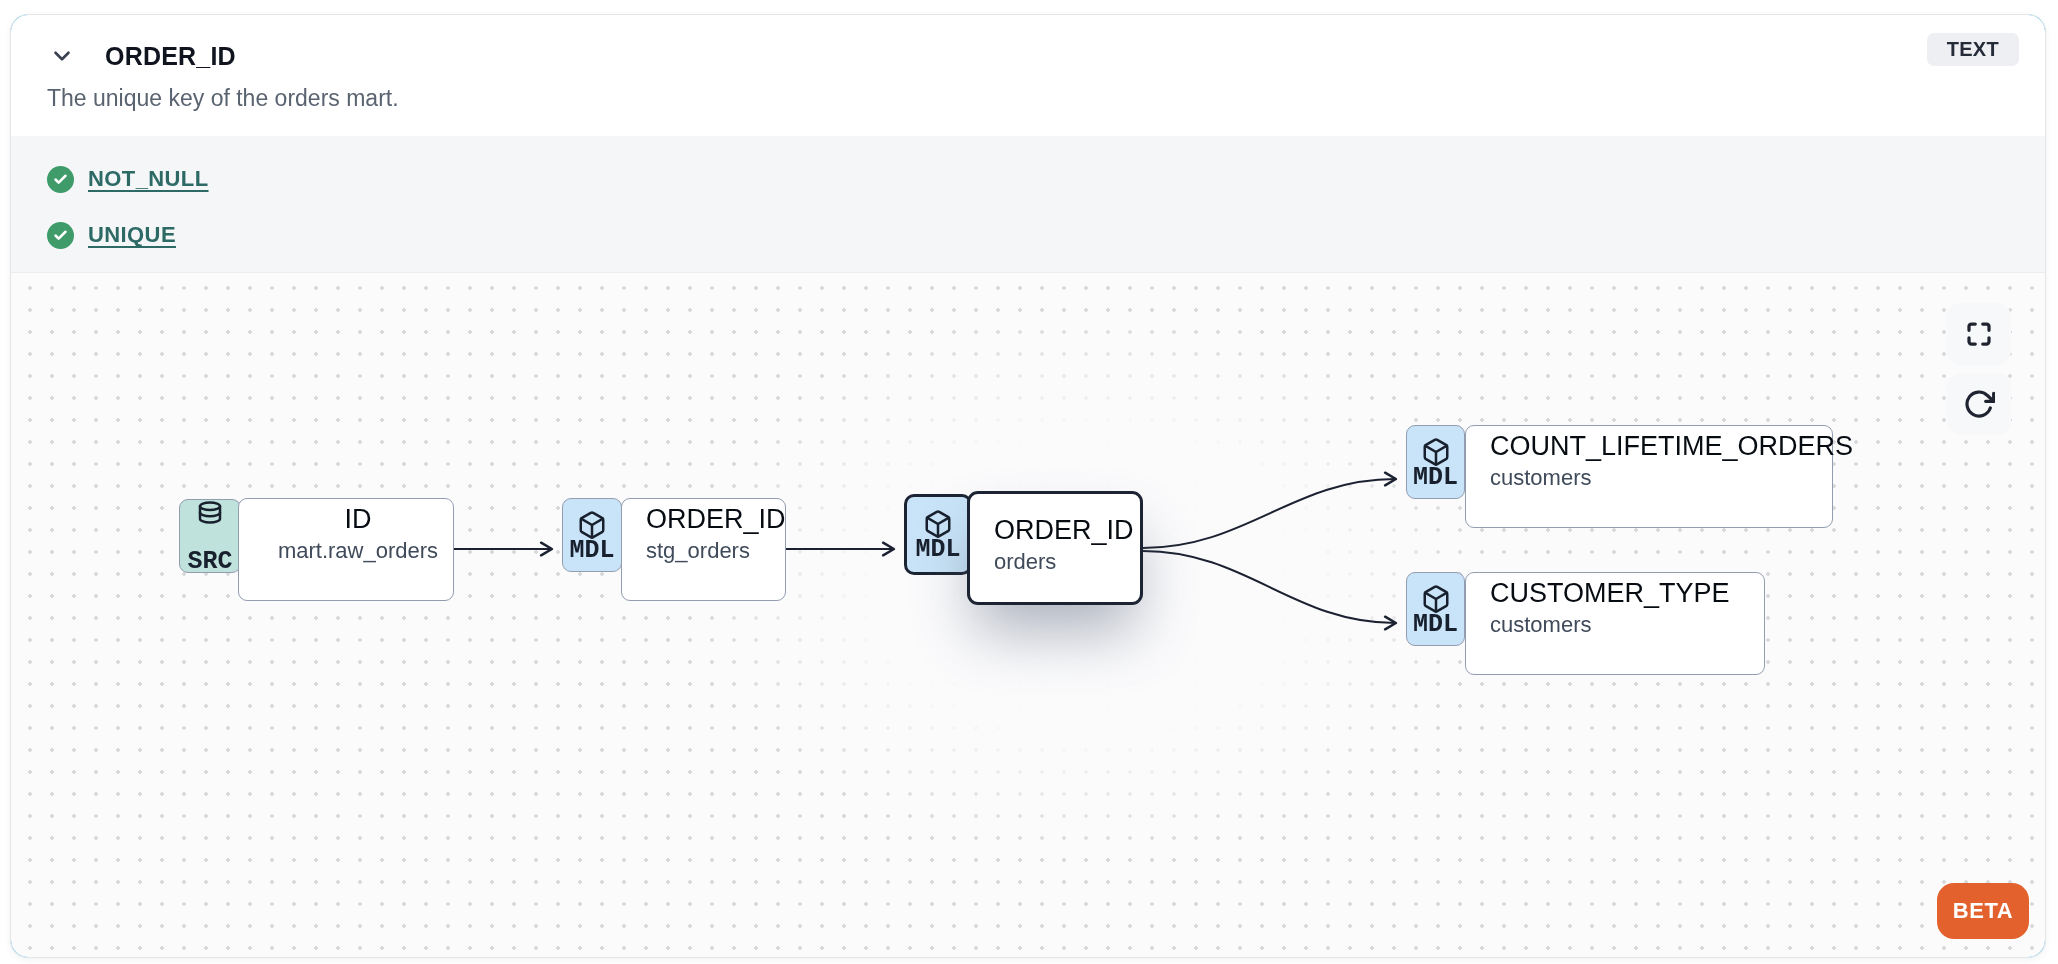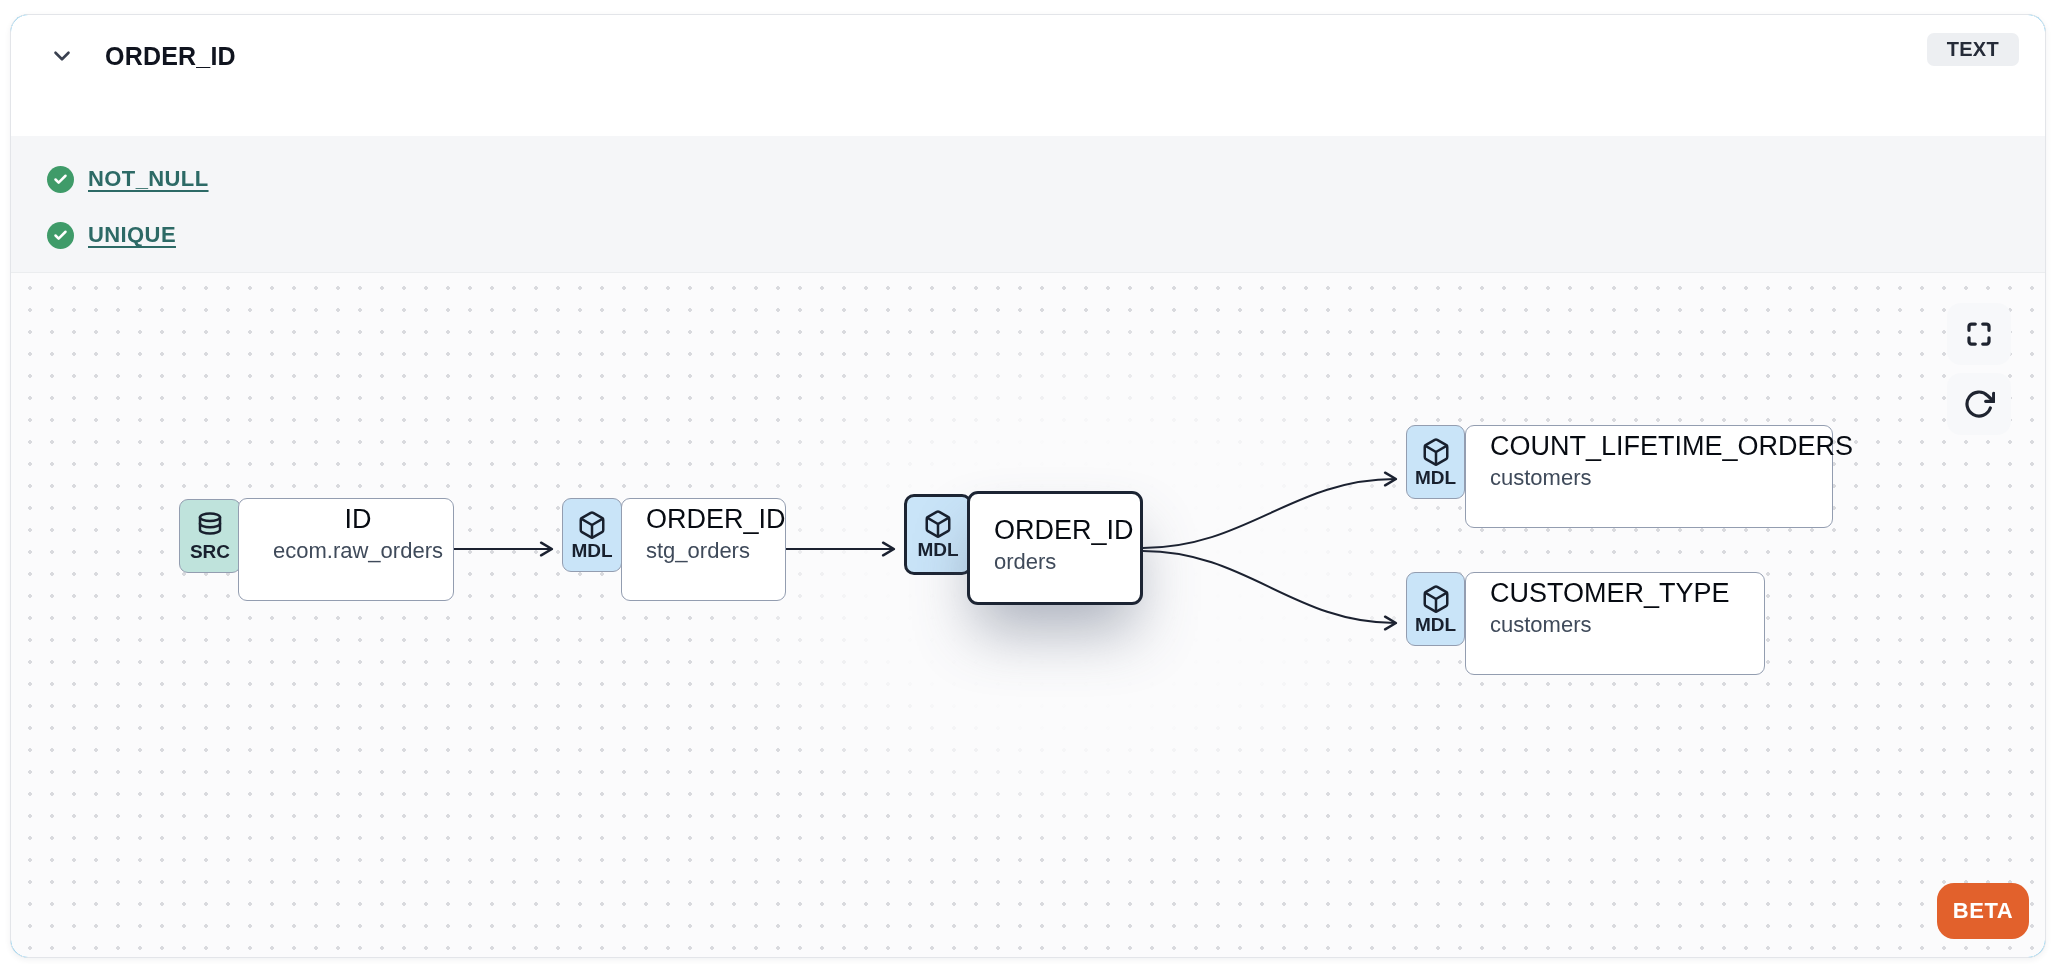--- a/index.html
+++ b/index.html
@@ -55,21 +55,21 @@
   }
   .glow{position:absolute;left:690px;top:40px;width:780px;height:540px;z-index:0;
     background:radial-gradient(ellipse at center,#fbfbfc 0%,rgba(251,251,252,.95) 40%,rgba(251,251,252,0) 72%);}
   .edges{position:absolute;left:0;top:0;z-index:1;}
 
   .node-badge{
     position:absolute;z-index:2;border-radius:9px;
     display:flex;flex-direction:column;align-items:center;justify-content:center;gap:1px;
     border:1.5px solid var(--node-border);color:#18202e;
   }
-  .node-badge .kind{font-family:Liberation Sans, sans-serif;font-size:19px;font-weight:700;line-height:20px;}
+  .node-badge .kind{font-family:Liberation Mono, monospace;font-size:25px;font-weight:700;line-height:20px;}
   .node-badge.src{background:var(--src-badge-bg);}
   .node-badge.mdl{background:var(--mdl-badge-bg);}
   .node-badge.hl{border:3.5px solid var(--highlight-border);border-radius:10px;}
 
   .node-card{
     position:absolute;z-index:3;background:#fff;border:1.5px solid var(--node-border);
     border-radius:9px;padding:4px 0 0 24px;cursor:pointer;
   }
   .node-card .t{font-size:27px;font-weight:500;color:#070b12;line-height:33px;white-space:nowrap;}
   .node-card .s{font-size:22px;color:var(--ink-soft);line-height:30px;white-space:nowrap;}
@@ -99,20 +99,21 @@
     <div class="title-row">
       <button class="chevron-btn">
         <span>
           <svg width="26" height="26" viewBox="0 0 24 24" fill="none" stroke="#3a4150" stroke-width="2.4" stroke-linecap="round" stroke-linejoin="round">
               <polyline points="6 9 12 15 18 9"></polyline>
             </svg>
         </span>
       </button>
       <h1 class="page-title">ORDER_ID</h1>
     </div>
+    <p class="desc">The unique key of the orders mart.</p>
     <span class="type-badge">TEXT</span>
   </div>
 
   <div class="tests">
     <div class="test-row">
       <span class="check-circle">
         <svg width="15" height="15" viewBox="0 0 24 24" fill="none" stroke="#ffffff" stroke-width="4" stroke-linecap="round" stroke-linejoin="round">
             <polyline points="20 6 9 17 4 12"></polyline>
           </svg>
       </span>
@@ -136,33 +137,33 @@
         <marker id="arrow" viewBox="0 0 10 10" refX="7" refY="5" markerWidth="9" markerHeight="9" orient="auto-start-reverse">
           <path d="M1.5,1.5 L7.5,5 L1.5,8.5" fill="none" stroke="#1b2130" stroke-width="1.4" stroke-linecap="round" stroke-linejoin="round"></path>
         </marker>
       </defs>
       <path d="M443,276 L540,276" fill="none" stroke="var(--edge)" stroke-width="2" marker-end="url(#arrow)"></path>
       <path d="M775,276 L882,276" fill="none" stroke="var(--edge)" stroke-width="2" marker-end="url(#arrow)"></path>
       <path d="M1132,275 C1235,275 1282,206 1384,206" fill="none" stroke="var(--edge)" stroke-width="2" marker-end="url(#arrow)"></path>
       <path d="M1132,278 C1235,278 1282,350 1384,350" fill="none" stroke="var(--edge)" stroke-width="2" marker-end="url(#arrow)"></path>
     </svg>
 
-    <div class="node-badge src" style="left:168px;top:226px;width:62px;height:74px;">
+    <div class="node-badge src" style="left:168px;top:226px;width:62px;height:74px;justify-content:space-between;">
       <span>
         <svg width="30" height="30" viewBox="0 0 24 24" fill="none" stroke="#18202e" stroke-width="2" stroke-linecap="round" stroke-linejoin="round">
             <ellipse cx="12" cy="5" rx="8" ry="3"></ellipse>
             <path d="M4 5v5a8 3 0 0 0 16 0V5"></path>
             <path d="M4 10v5a8 3 0 0 0 16 0v-5"></path>
           </svg>
       </span>
       <span class="kind">SRC</span>
     </div>
     <div class="node-card" style="left:227px;top:225px;width:216px;height:103px;text-align:center;">
       <div class="t">ID</div>
-      <div class="s">ecom.raw_orders</div>
+      <div class="s">mart.raw_orders</div>
     </div>
 
     <div class="node-badge mdl" style="left:551px;top:225px;width:60px;height:74px;">
       <span>
         <svg width="30" height="30" viewBox="0 0 24 24" fill="none" stroke="#18202e" stroke-width="2" stroke-linecap="round" stroke-linejoin="round">
             <path d="M21 16V8a2 2 0 0 0-1-1.73l-7-4a2 2 0 0 0-2 0l-7 4A2 2 0 0 0 3 8v8a2 2 0 0 0 1 1.73l7 4a2 2 0 0 0 2 0l7-4A2 2 0 0 0 21 16z"></path>
             <polyline points="3.27 6.96 12 12.01 20.73 6.96"></polyline>
             <line x1="12" y1="22.08" x2="12" y2="12"></line>
           </svg>
       </span>

